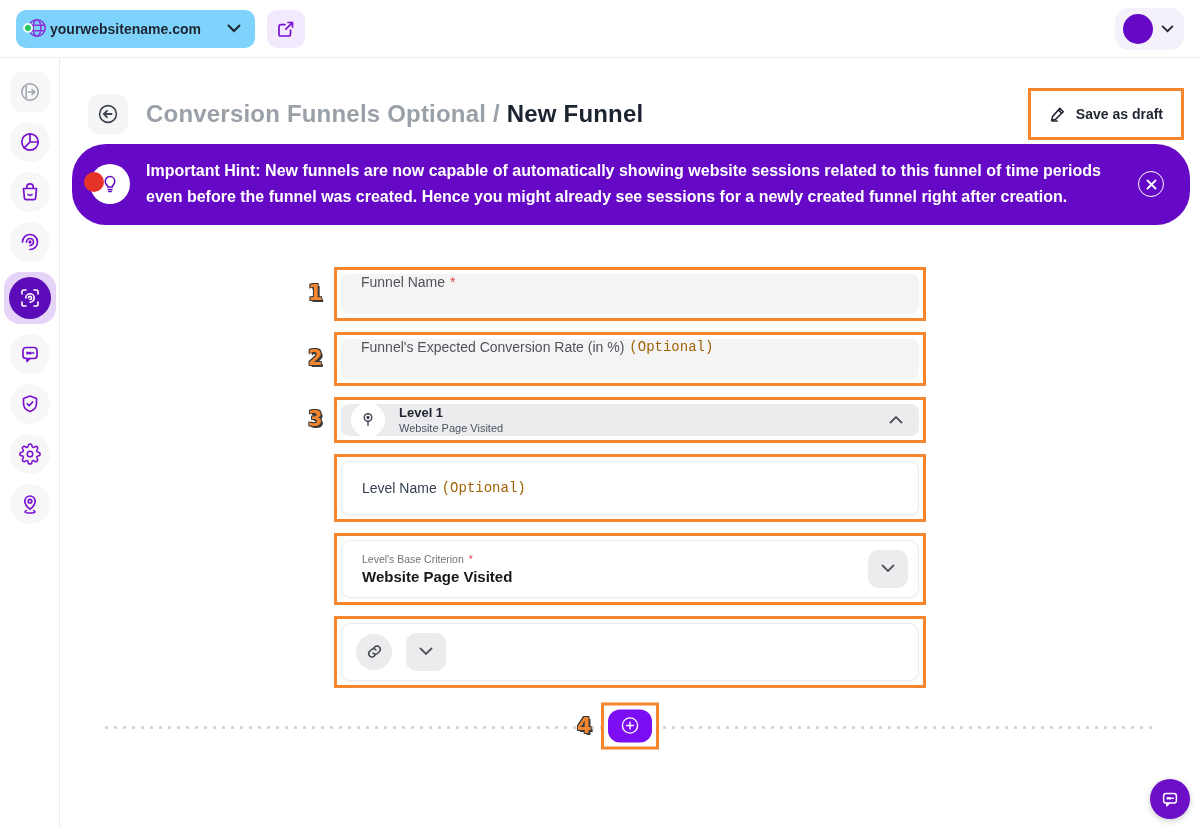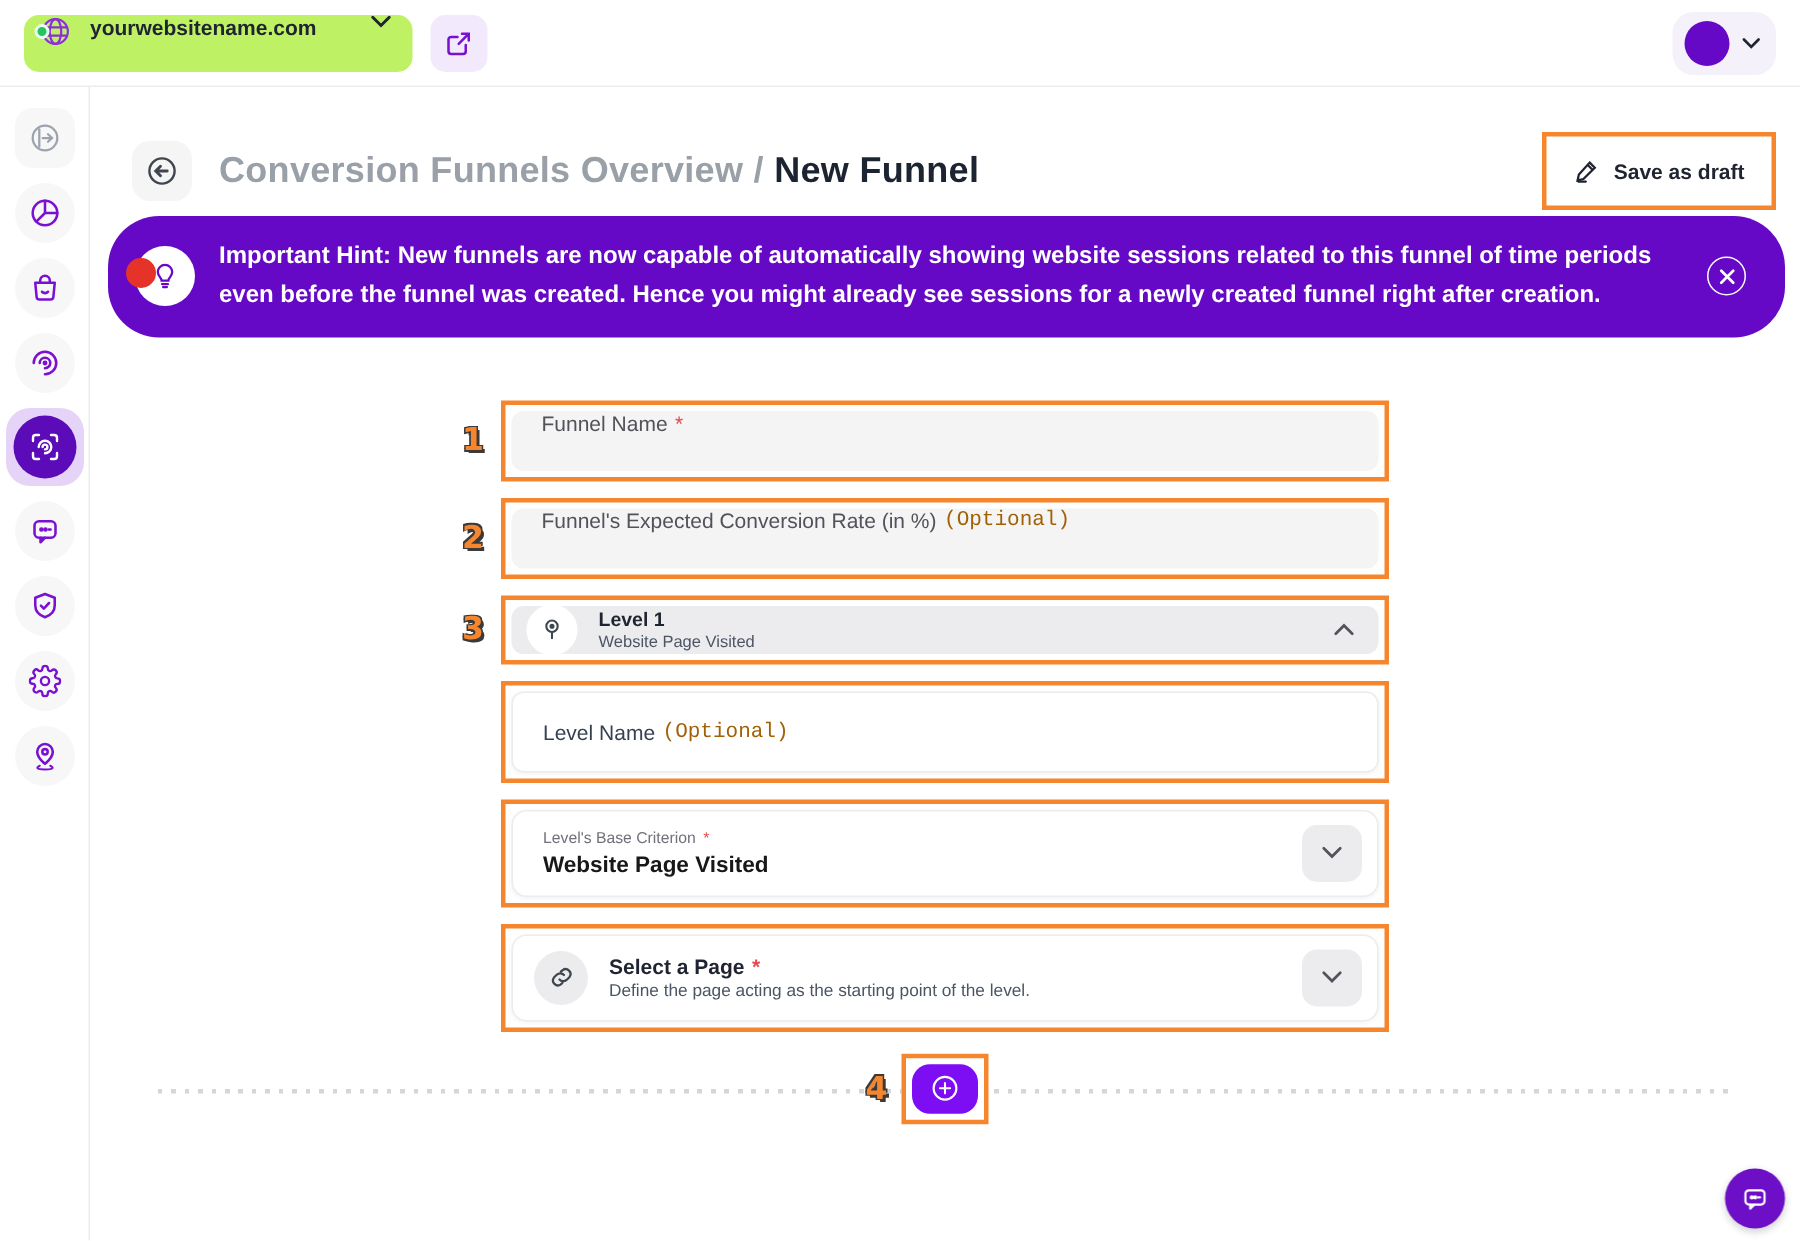--- a/index.html
+++ b/index.html
@@ -2,21 +2,21 @@
 <html><head>
 <meta charset="utf-8">
 <style>
   * { margin:0; padding:0; box-sizing:border-box; }
   html,body { width:1200px; height:827px; overflow:hidden; background:#fff;
     font-family:"Liberation Sans", sans-serif; color:#1f2430; }
 
   
   .topbar { height:58px; display:flex; align-items:center; padding:0 16px;
     background:#fff; border-bottom:1px solid #ececee; }
-  .website-pill { display:flex; gap:10px; background:#bef264;
+  .website-pill { display:flex; align-items:center; background:#7dd3fc;
     border-radius:10px; height:38px; padding:0 14px 0 10px; cursor:pointer; }
   .website-pill .label { font-size:14px; font-weight:700; color:#1f2430; margin-right:26px; }
   .globe-wrap { position:relative; width:24px; height:24px; }
   .globe { width:22px; height:22px; }
   .green-dot { position:absolute; left:-3px; top:6px; width:10px; height:10px;
     border-radius:50%; background:#22c55e; border:2px solid #eafbf1; }
   .ext-btn { margin-left:12px; width:38px; height:38px; border:none; border-radius:10px;
     background:#f3e9fd; display:flex; align-items:center; justify-content:center; cursor:pointer; }
   .topbar .spacer { flex:1; }
   .avatar-pill { display:flex; align-items:center; gap:8px; background:#f5f1fa;
@@ -228,21 +228,21 @@
   <main>
 
     <div class="page-header">
       <button class="back-btn">
         <svg width="24" height="24" viewBox="0 0 24 24" fill="none" stroke="#3f4650" stroke-width="1.6" stroke-linecap="round">
           <circle cx="12" cy="12" r="8.4"></circle>
             <path d="M15.5 12h-7M11 8.8 7.8 12l3.2 3.2" stroke-width="1.9"></path>
         </svg>
       </button>
       <h1 class="title">
-        <span class="parent">Conversion Funnels Overview</span>
+        <span class="parent">Conversion Funnels Optional</span>
         <span class="sep">/</span>
         <span class="current">New Funnel</span>
       </h1>
       <div class="header-actions">
         <div class="annot">
           <button class="btn-draft">
             <svg width="18" height="18" viewBox="0 0 18 18" fill="none" stroke="#1f2430" stroke-width="1.5" stroke-linecap="round">
               <path d="m10.8 3.4 3.4 3.4L6.6 14.4l-3.9.9.9-3.9 7.2-8zM9.5 5l3.2 3.2"></path>
                 <path d="M3.2 16h5"></path>
             </svg>
@@ -345,26 +345,20 @@
 
       <div class="awrap">
         <div class="annot">
           <div class="card selpage-card">
             <span class="link-circle">
               <svg width="17" height="17" viewBox="0 0 17 17" fill="none" stroke="#3f4650" stroke-width="1.5" stroke-linecap="round">
                 <path d="M7 10a3.3 3.3 0 0 0 4.7.3l2-2a3.3 3.3 0 0 0-4.6-4.6l-1.2 1.1"></path>
                 <path d="M10 7a3.3 3.3 0 0 0-4.7-.3l-2 2a3.3 3.3 0 0 0 4.6 4.6l1.1-1.1"></path>
               </svg>
             </span>
-            <span class="sel-texts">
-              <div class="sel-title">
-                <span>Select a Page</span><span class="req">*</span>
-              </div>
-              <div class="sel-desc">Define the page acting as the starting point of the level.</div>
-            </span>
             <button class="chev-btn">
               <svg width="14" height="9" viewBox="0 0 14 9" fill="none" stroke="#52525b" stroke-width="1.8" stroke-linecap="round">
                   <path d="M1.5 1.5 7 7l5.5-5.5"></path>
                 </svg>
             </button>
           </div>
         </div>
       </div>
     </div>
 

